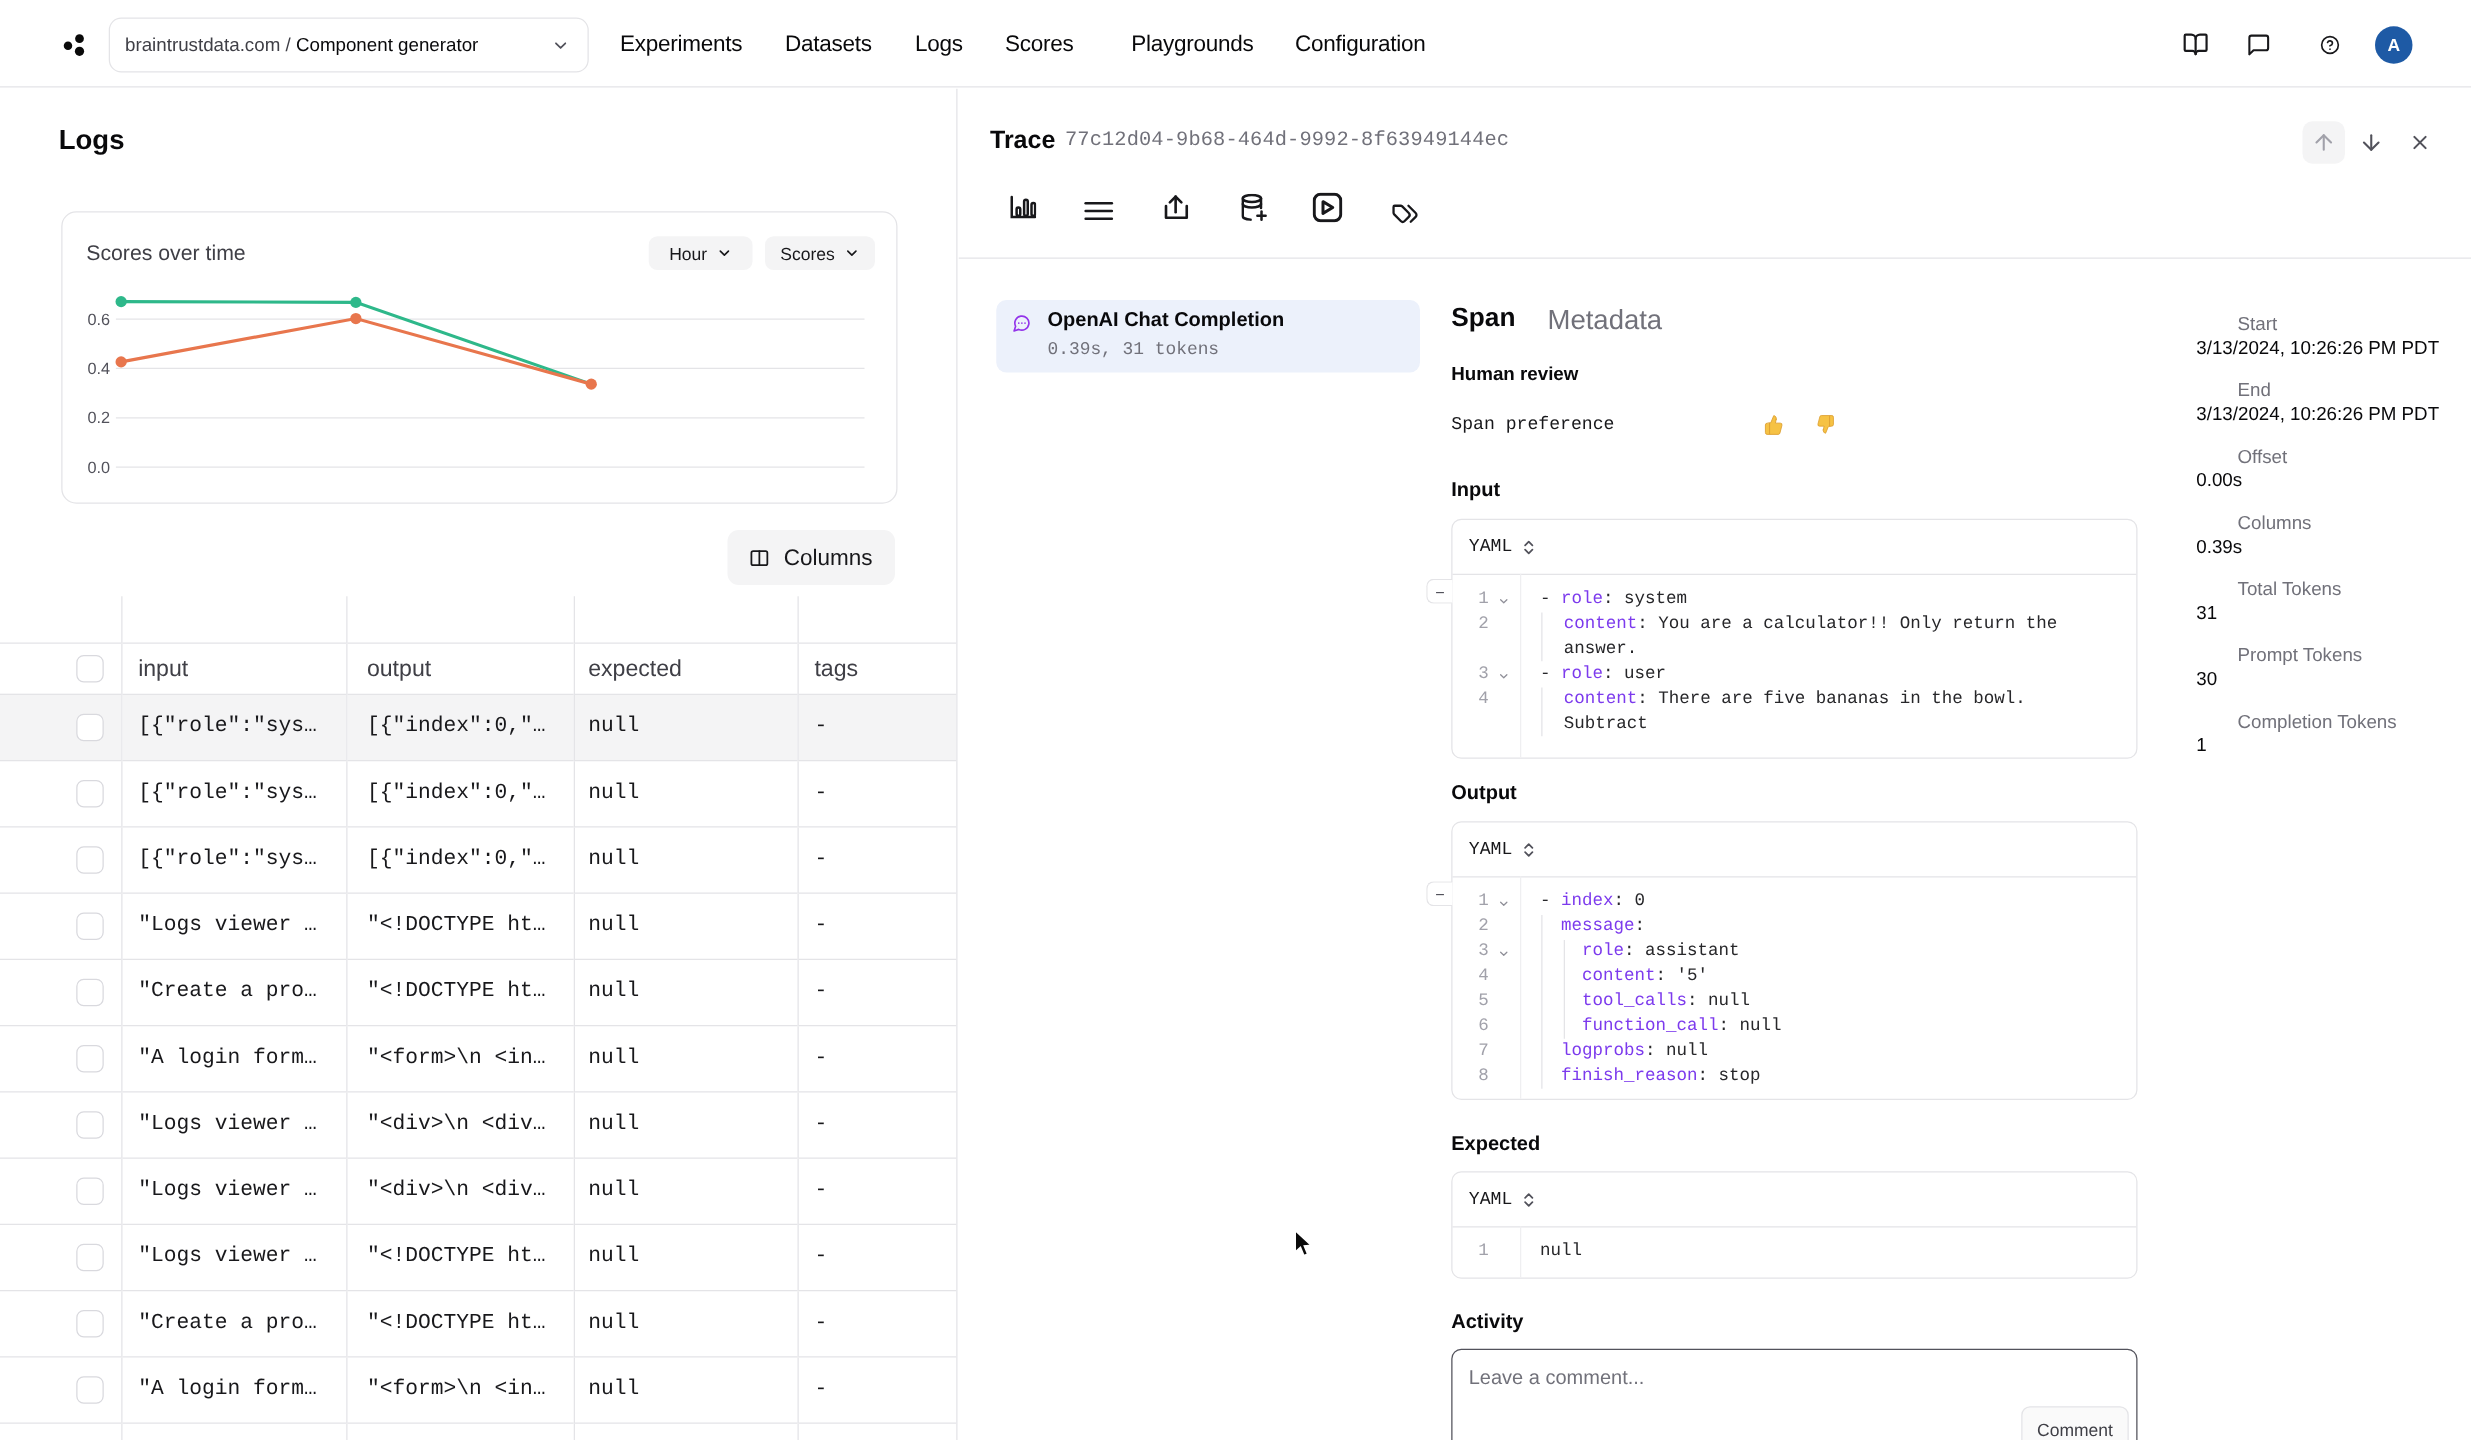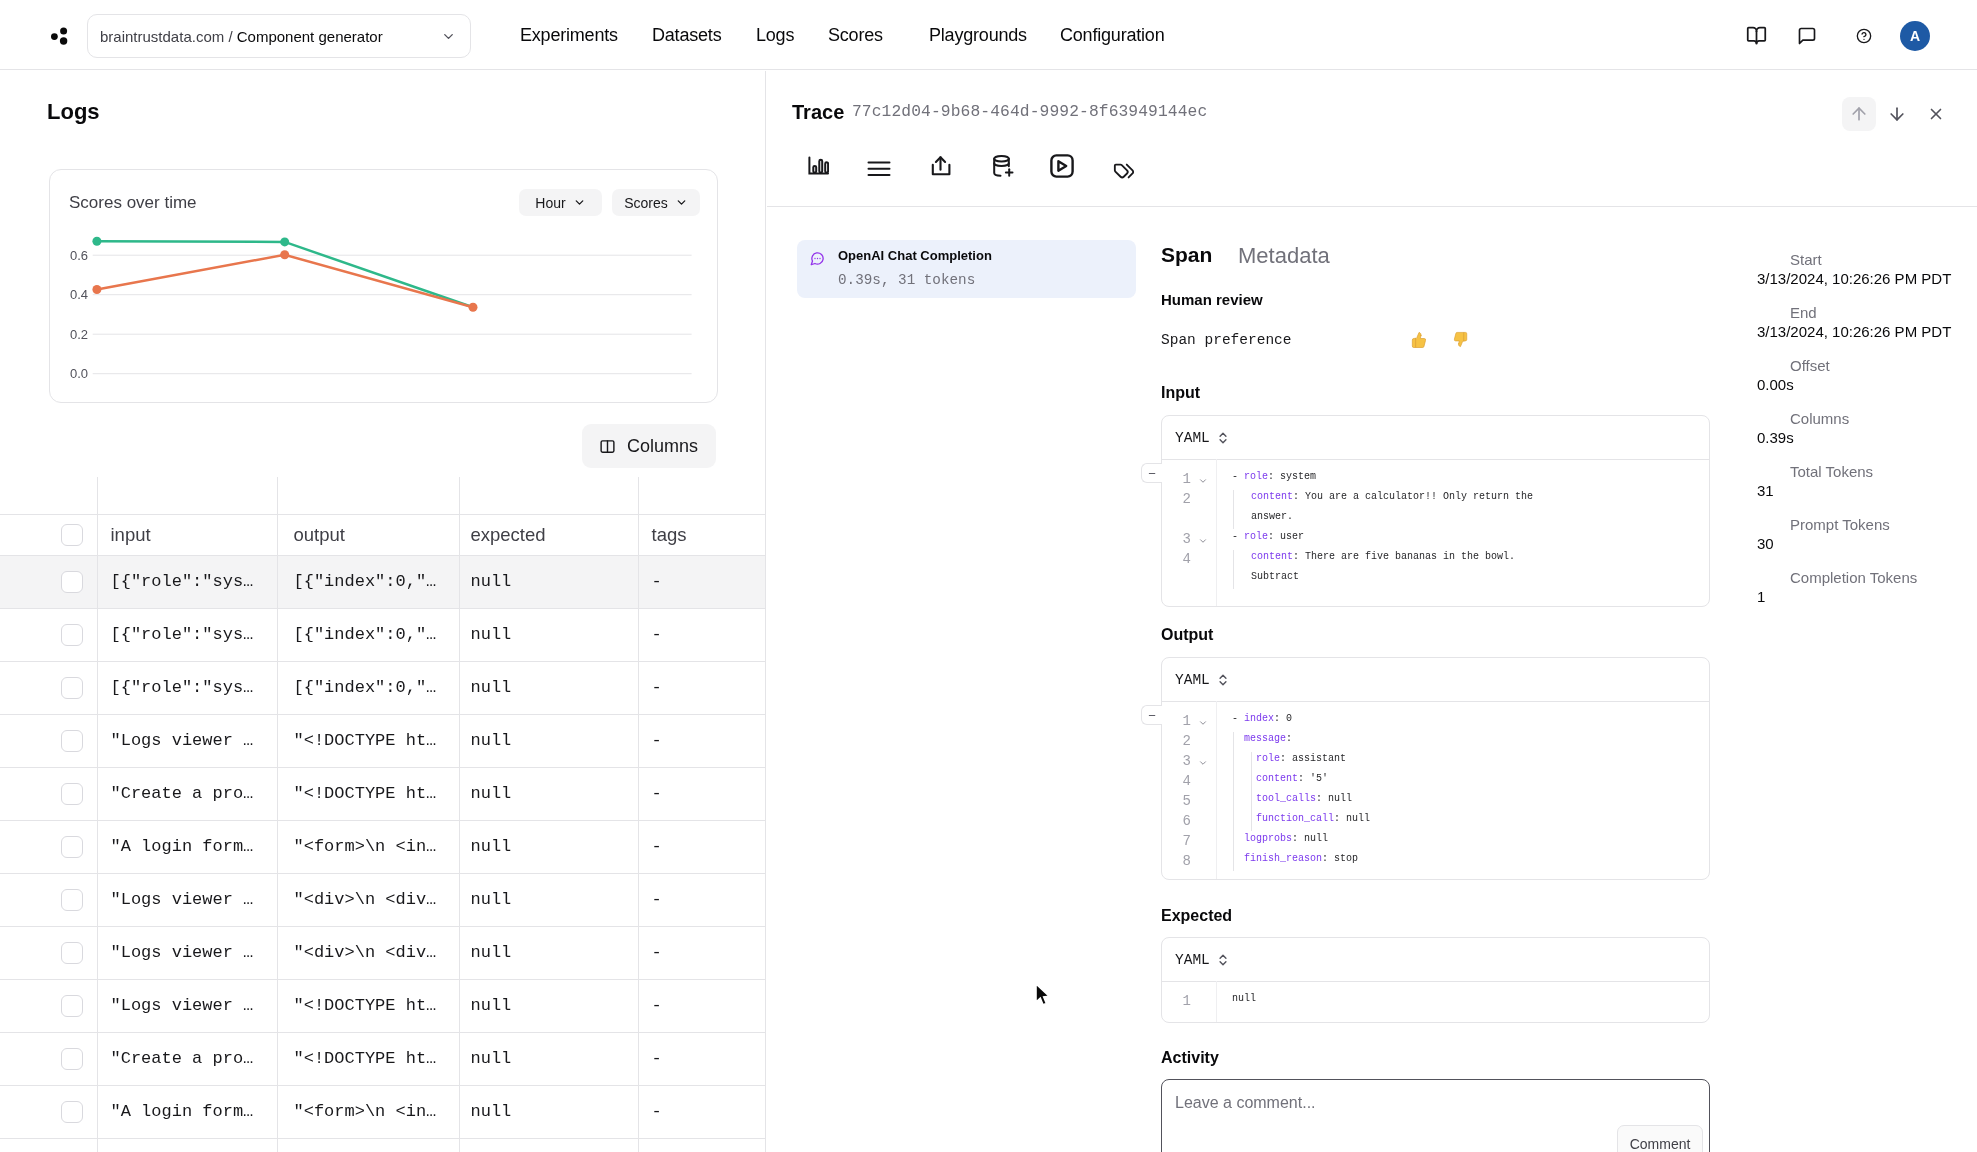--- a/index.html
+++ b/index.html
@@ -4,21 +4,21 @@
 <style>
   * { margin:0; padding:0; box-sizing:border-box; }
   html,body { width:1977px; height:1152px; overflow:hidden; background:#fff;
     font-family:"Liberation Sans", sans-serif; color:#18181b; }
   .abs { position:absolute; }
   .mono { font-family:"Liberation Mono", monospace; }
   svg { display:block; }
   
   #topbar { position:absolute; left:0; top:0; width:1977px; height:70px; border-bottom:1px solid #e4e4e7; background:#fff; }
   #projectbox { position:absolute; left:87px; top:14px; width:384px; height:44px; border:1px solid #e4e4e7; border-radius:10px; display:flex; align-items:center; padding:0 14px 0 12px; font-size:15px; }
-  .nav-item { position:absolute; top:0; height:70px; display:flex; align-items:center; font-size:18px; font-weight:500; color:#09090b; letter-spacing:-0.2px;margin-left:24px; }
+  .nav-item { position:absolute; top:0; height:70px; display:flex; align-items:center; font-size:18px; font-weight:500; color:#09090b; letter-spacing:-0.2px; }
   
   #leftpanel { position:absolute; left:0; top:71px; width:766px; height:1081px; border-right:1px solid #e4e4e7; background:#fff; }
   
   #card { position:absolute; left:49px; top:98px; width:669px; height:234px; border:1px solid #e4e4e7; border-radius:12px; }
   .selbtn { position:absolute; height:27px; background:#f4f4f5; border-radius:7px; display:flex; align-items:center; justify-content:center; gap:7px; font-size:14px; font-weight:500; color:#18181b; }
   
   #filterbox { position:absolute; left:50px; top:358px; width:519px; height:38px; border:1px solid #e4e4e7; border-radius:13px; display:flex; align-items:center; }
   #colsbtn { position:absolute; left:582px; top:353px; width:134px; height:44px; background:#f4f4f5; border-radius:9px; display:flex; align-items:center; gap:11px; font-size:18px; font-weight:500; padding-left:17px; }
   
   table#logtable { position:absolute; left:0; top:406px; width:765px; border-collapse:collapse; table-layout:fixed; }
@@ -32,21 +32,21 @@
   #logtable tr.hdr td { height:41px; font-size:18.5px; color:#3f3f46; }
   #logtable tr.datarow td { height:53px; font-family:"Liberation Mono", monospace; font-size:17px; color:#18181b; }
   .cellpad { padding-left:15px; white-space:nowrap; overflow:hidden; }
   .cb { width:22px; height:22px; border:1.5px solid #d9d9de; border-radius:6px; background:#fff; margin:0 auto; }
   
   #rightpanel { position:absolute; left:767px; top:71px; width:1210px; height:1081px; background:#fff; }
   .seclabel { position:absolute; font-size:16px; font-weight:700; color:#09090b; }
   .codebox { position:absolute; left:394px; width:549px; border:1px solid #e4e4e7; border-radius:8px; background:#fff; }
   .codehead { height:44px; border-bottom:1px solid #e4e4e7; display:flex; align-items:center; padding-left:13px; font-family:"Liberation Mono", monospace; font-size:14.5px; color:#18181b; gap:6px; }
   .gut { position:absolute; font-family:"Liberation Mono", monospace; font-size:14px; color:#a1a1aa; text-align:right; width:30px; }
-  .cline { position:absolute; font-family:"Liberation Mono", monospace; font-size:10px; color:#27272a; white-space:pre; }
+  .cline { position:absolute; font-family:"Liberation Mono", monospace; font-size:14px; color:#27272a; white-space:pre; }
   .key { color:#7c3aed; }
   .collapsetab { position:absolute; width:21px; height:20px; background:#fff; border:1px solid #e4e4e7; border-right:none; border-radius:6px 0 0 6px; display:flex; align-items:center; justify-content:center; color:#52525b; font-size:13px; }
   .mlabel { position:absolute; left:990px; font-size:15px; color:#71717a;margin-left:33px; }
   .mval { position:absolute; left:990px; font-size:15px; color:#09090b; }
 </style>
 </head>
 <body>
 
 <div id="topbar">
   <svg class="abs" style="left:48px;top:24px" width="24" height="24" viewBox="0 0 24 24">
@@ -308,21 +308,21 @@
 
   <div class="abs" style="left:0;top:135px;width:1210px;height:1px;background:#e4e4e7"></div>
 
   <div class="abs" style="left:30px;top:169px;width:339px;height:58px;background:#ecf1fb;border-radius:8px">
     <svg class="abs" style="left:13px;top:11px" width="15" height="15" viewBox="0 0 24 24" fill="none" stroke="#9333ea" stroke-width="2.1" stroke-linecap="round" stroke-linejoin="round">
         <path d="M7.9 20A9 9 0 1 0 4 16.1L2 22Z"></path>
         <path d="M8 12h.01"></path>
         <path d="M12 12h.01"></path>
         <path d="M16 12h.01"></path>
       </svg>
-    <div class="abs" style="left:41px;top:8px;font-size:13px;font-weight:700;color:#09090b">OpenAI Chat Completion</div>
+    <div class="abs" style="left:41px;top:8px;font-size:16px;font-weight:700;color:#09090b">OpenAI Chat Completion</div>
     <div class="abs mono" style="left:41px;top:32px;font-size:14.3px;color:#71717a">0.39s, 31 tokens</div>
   </div>
 
   <div class="abs" style="left:394px;top:172px;font-size:21px;font-weight:700;color:#09090b">Span</div>
   <div class="abs" style="left:471px;top:172px;font-size:22px;color:#71717a">Metadata</div>
   <div class="seclabel" style="left:394px;top:220px;font-size:15px">Human review</div>
   <div class="abs mono" style="left:394px;top:261px;font-size:14.5px;color:#18181b">Span preference</div>
   <svg class="abs" style="left:644px;top:260px" width="16" height="18" viewBox="0 0 24 24" preserveAspectRatio="none" fill="#f6c244" stroke="#dda032" stroke-width="1" stroke-linecap="round" stroke-linejoin="round">
       <path d="M7 10v12H4a2 2 0 0 1-2-2v-8a2 2 0 0 1 2-2z"></path>
       <path d="M15 5.88 14 10h5.83a2 2 0 0 1 1.92 2.56l-2.33 8A2 2 0 0 1 17.5 22H7V10h-.24a2 2 0 0 0 2.03-1.11L12 2a3.13 3.13 0 0 1 3 3.88Z"></path>

